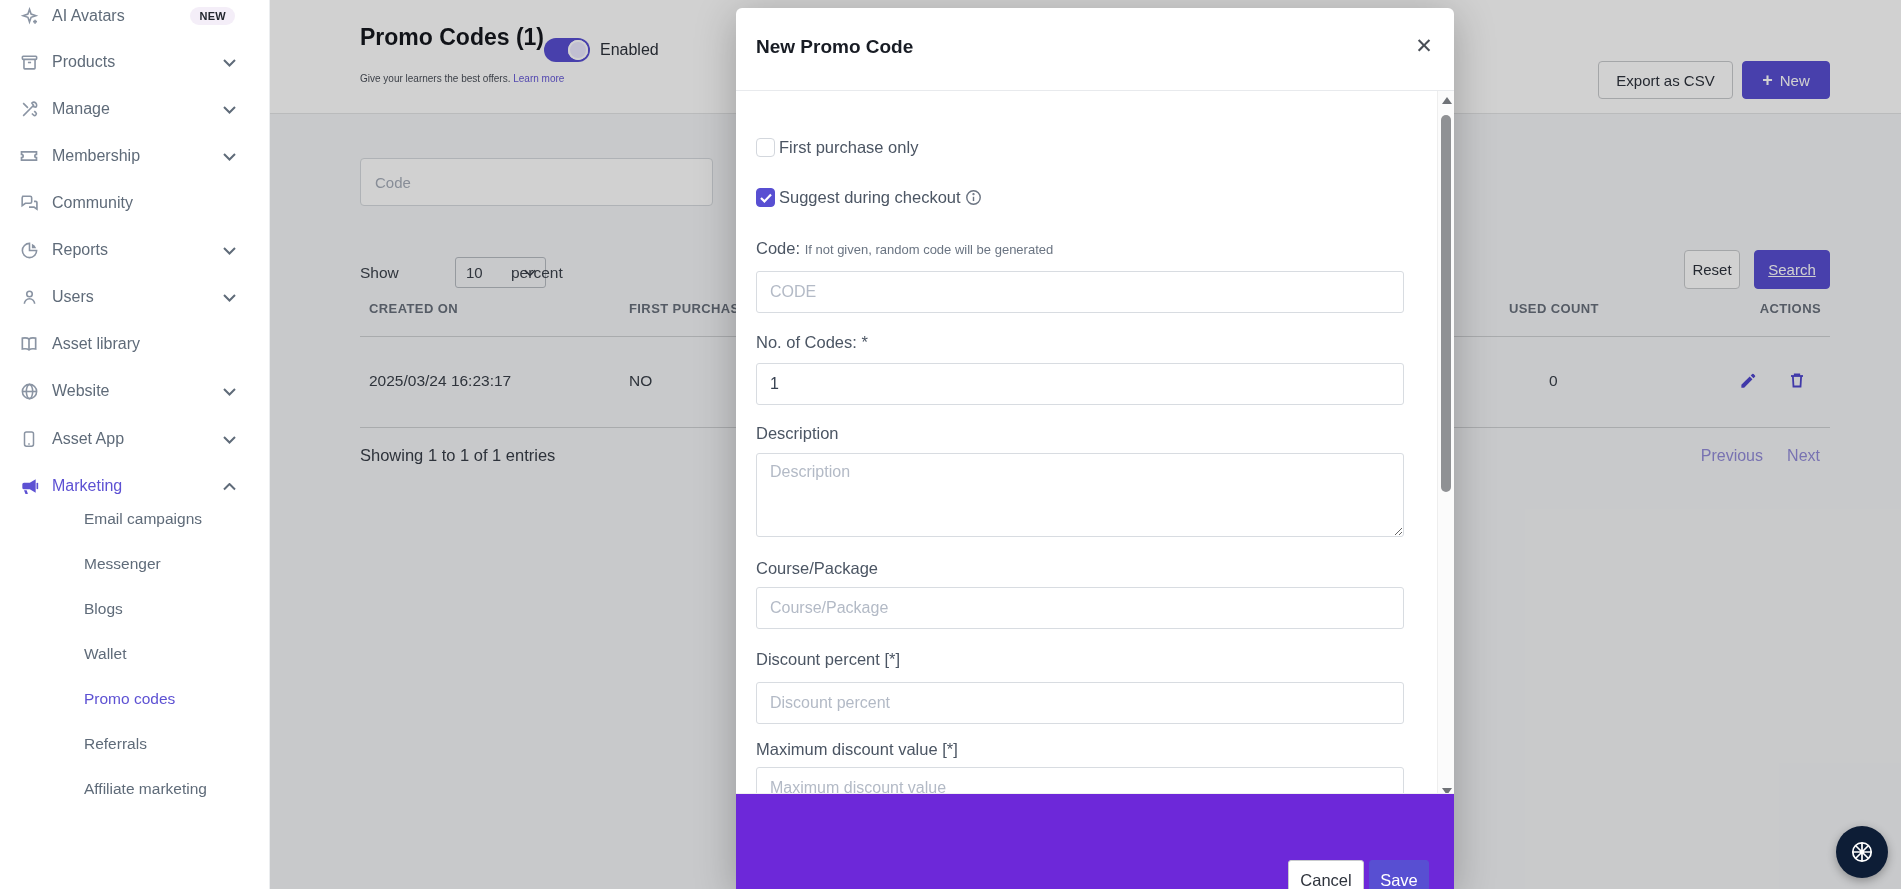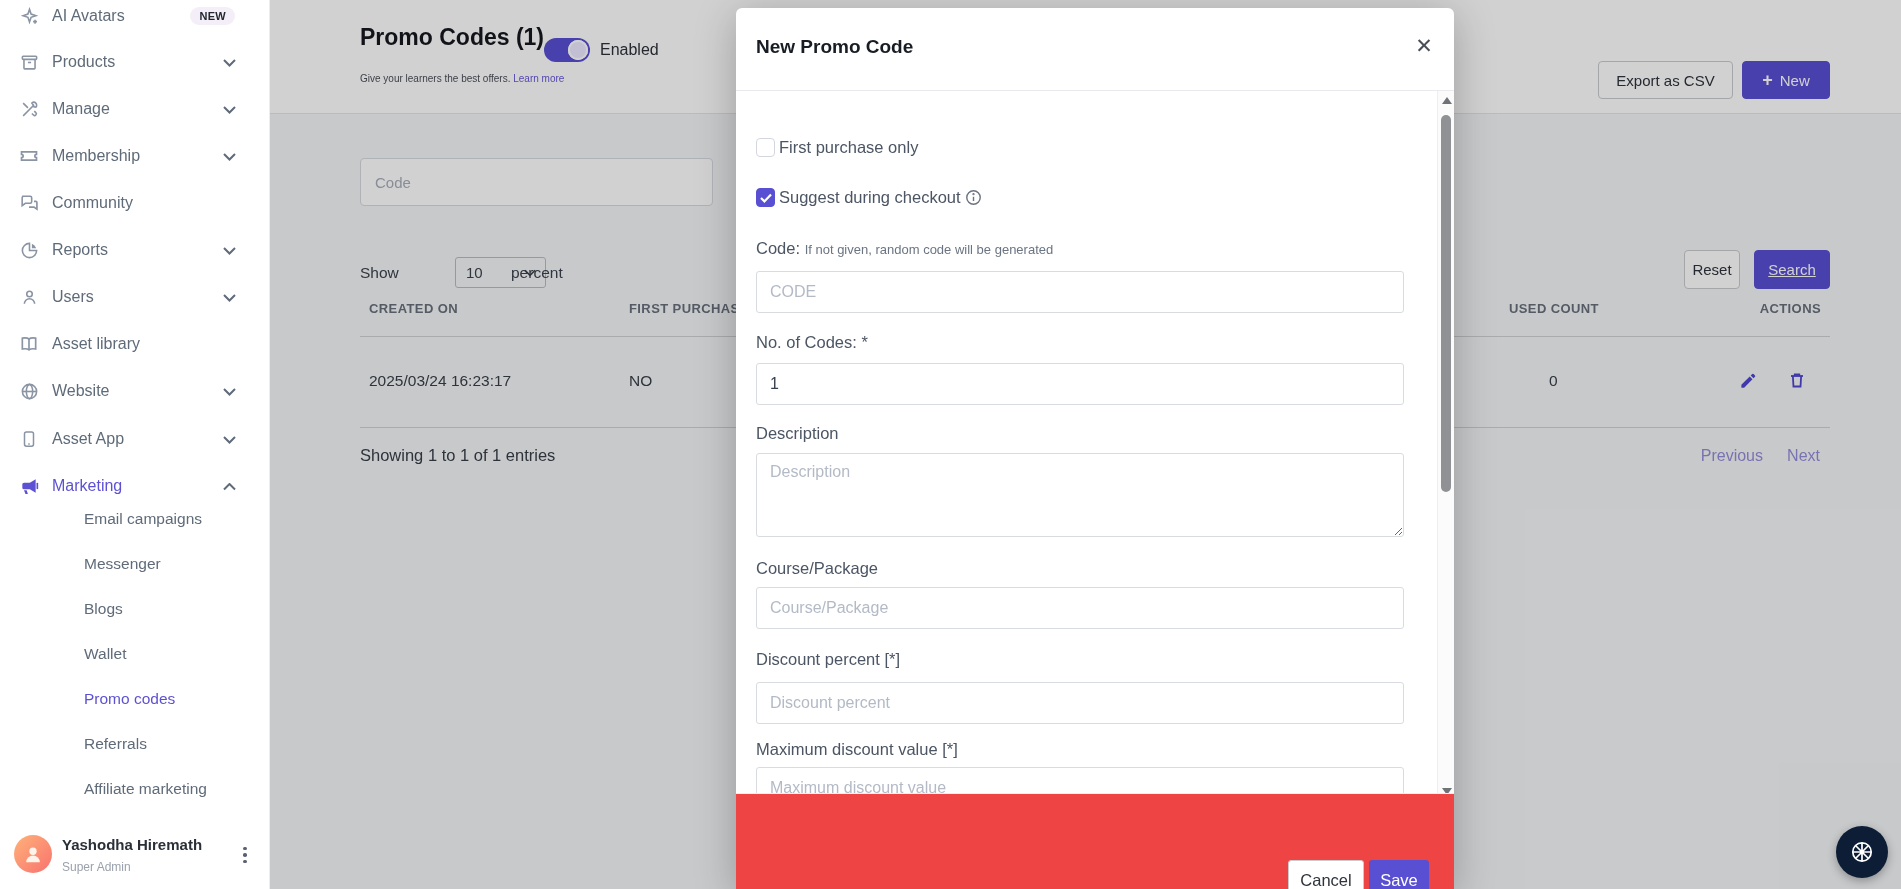--- a/index.html
+++ b/index.html
@@ -72,21 +72,21 @@
   .f-label { position:absolute; left:20px; font-size:16.5px; color:#4b5563; }
   .f-hint { font-size:13px; color:#6a7482; }
   .f-input { position:absolute; left:20px; width:648px; height:42px; border:1px solid #d8dce1; border-radius:3px; font-size:16px; color:#374151; padding:0 13px; background:#fff; font-family:"Liberation Sans",sans-serif; }
   .f-input::placeholder, .f-area::placeholder { color:#b3bac6; }
   .f-area { position:absolute; left:20px; width:648px; height:84px; border:1px solid #d8dce1; border-radius:3px; font-size:16px; color:#374151; padding:9px 13px; resize:vertical; background:#fff; font-family:"Liberation Sans",sans-serif; }
   .scrolltrack { position:absolute; right:0; top:0; width:17px; height:710px; background:#fbfbfb; border-left:1px solid #eeeeee; }
   .scrollthumb { position:absolute; left:3px; top:24px; width:10px; height:377px; background:#8f9194; border-radius:5px; }
   .sarrow { position:absolute; left:4px; width:0; height:0; border-left:5px solid transparent; border-right:5px solid transparent; }
   .sarrow.up { top:6px; border-bottom:7px solid #6f7277; }
   .sarrow.down { bottom:6px; border-top:7px solid #6f7277; }
-  .modal-footer { position:absolute; left:0; top:785px; width:718px; height:96px; background:#ef4444; border-top:1px solid #f0f0f1; border-radius:0; }
+  .modal-footer { position:absolute; left:0; top:785px; width:718px; height:96px; background:#6d28d9; border-top:1px solid #f0f0f1; border-radius:0; }
   .cancel-btn { position:absolute; left:552px; top:34px; width:76px; height:40px; font-size:16.5px; border-radius:3px; }
   .save-btn { position:absolute; left:633px; top:34px; width:60px; height:40px; font-size:16.5px; border-radius:3px; }
 
   .globe-fab { position:absolute; right:13px; bottom:11px; width:52px; height:52px; border-radius:50%; background:#0d1d36; z-index:30; display:flex; align-items:center; justify-content:center; cursor:pointer; box-shadow:0 3px 10px rgba(0,0,0,.3); }
 </style>
 </head>
 <body>
 
 <div class="screen">
 
@@ -245,35 +245,20 @@
     <div class="sub-item active" style="top:690px">
         <span>Promo codes</span>
       </div>
     <div class="sub-item" style="top:735px">
         <span>Referrals</span>
       </div>
     <div class="sub-item" style="top:780px">
         <span>Affiliate marketing</span>
       </div>
 
-    <div class="user-box">
-      <div class="avatar">
-        <svg width="22" height="22" viewBox="0 0 24 24" fill="#fdf3ea">
-            <circle cx="12" cy="9" r="4"></circle>
-            <path d="M4.5 21 a7.5 7.5 0 0 1 15 0 Z"></path>
-          </svg>
-      </div>
-      <div class="user-name">Yashodha Hiremath</div>
-      <div class="user-role">Super Admin</div>
-      <div class="kebab">
-          <i></i>
-          <i></i>
-          <i></i>
-        </div>
-    </div>
   </div>
 
   <div class="main">
     <div class="page-header">
       <div class="page-title">Promo Codes (1)</div>
       <div class="toggle">
           <div class="knob"></div>
         </div>
       <div class="toggle-label">Enabled</div>
       <div class="page-sub">

